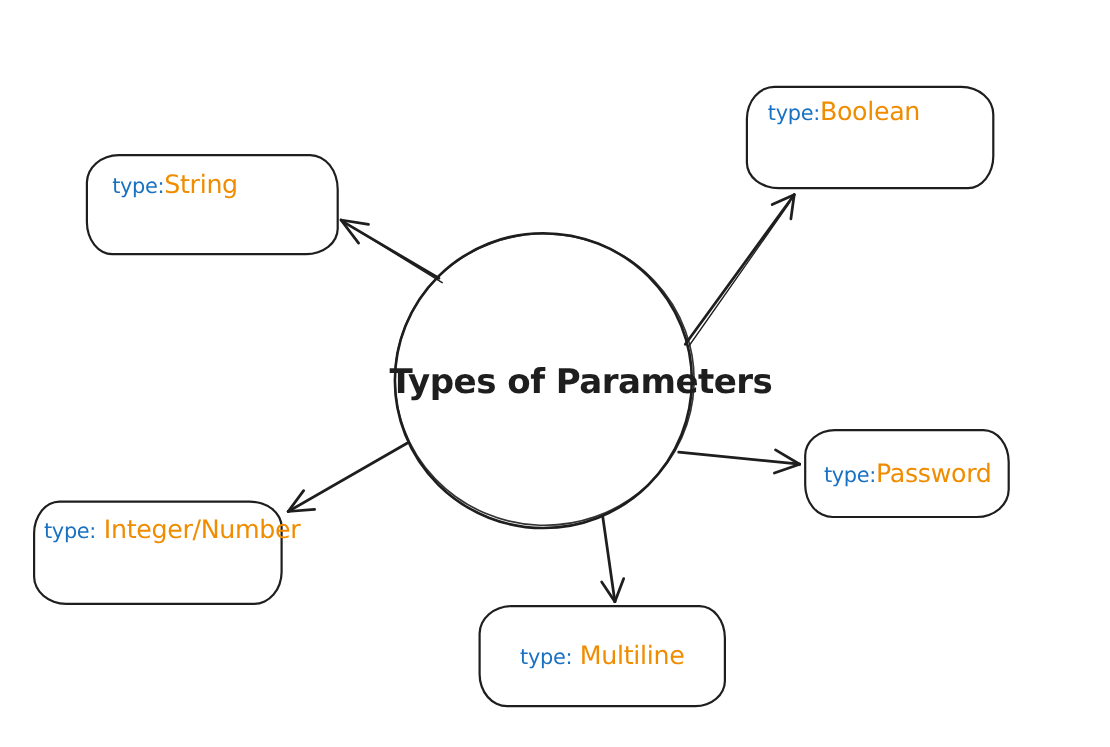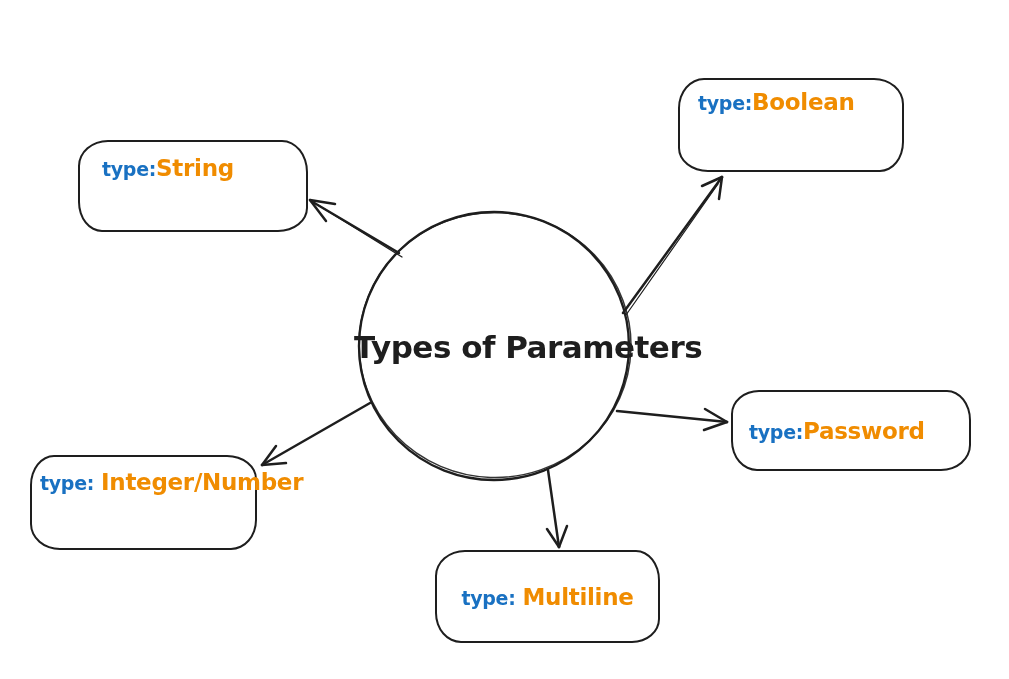--- a/index.html
+++ b/index.html
@@ -36,42 +36,42 @@
     border: 2.5px solid var(--stroke);
     display: flex;
   }
   .node .node-label {
     white-space: nowrap;
     letter-spacing: -0.3px;
   }
   .prefix {
     color: var(--type-prefix);
     font-size: 19px;
-    font-weight: bold;
+    font-weight: normal;
   }
   .value {
     color: var(--type-value);
     font-size: 23px;
-    font-weight: bold;
+    font-weight: normal;
   }
   .value.gap { margin-left: 7px; }
 
   .node-string {
     left: 78px; top: 140px; width: 230px; height: 92px;
     border-radius: 30px 26px 30px 24px / 26px 32px 24px 30px;
     padding: 13px 0 0 22px;
     text-align: right;
   }
   .node-boolean {
     left: 678px; top: 78px; width: 226px; height: 94px;
     border-radius: 26px 30px 24px 30px / 30px 26px 30px 24px;
     padding: 9px 0 0 18px;
   }
   .node-password {
-    left: 731px; top: 390px; width: 240px; height: 81px;
+    left: 731px; top: 390px; width: 187px; height: 81px;
     border-radius: 28px 24px 30px 26px / 24px 30px 26px 30px;
     padding-left: 16px;
     align-items: center;
   }
   .node-integer {
     left: 30px; top: 455px; width: 227px; height: 95px;
     border-radius: 24px 30px 26px 30px / 30px 24px 30px 26px;
     padding: 12px 0 0 8px;
   }
   .node-multiline {

